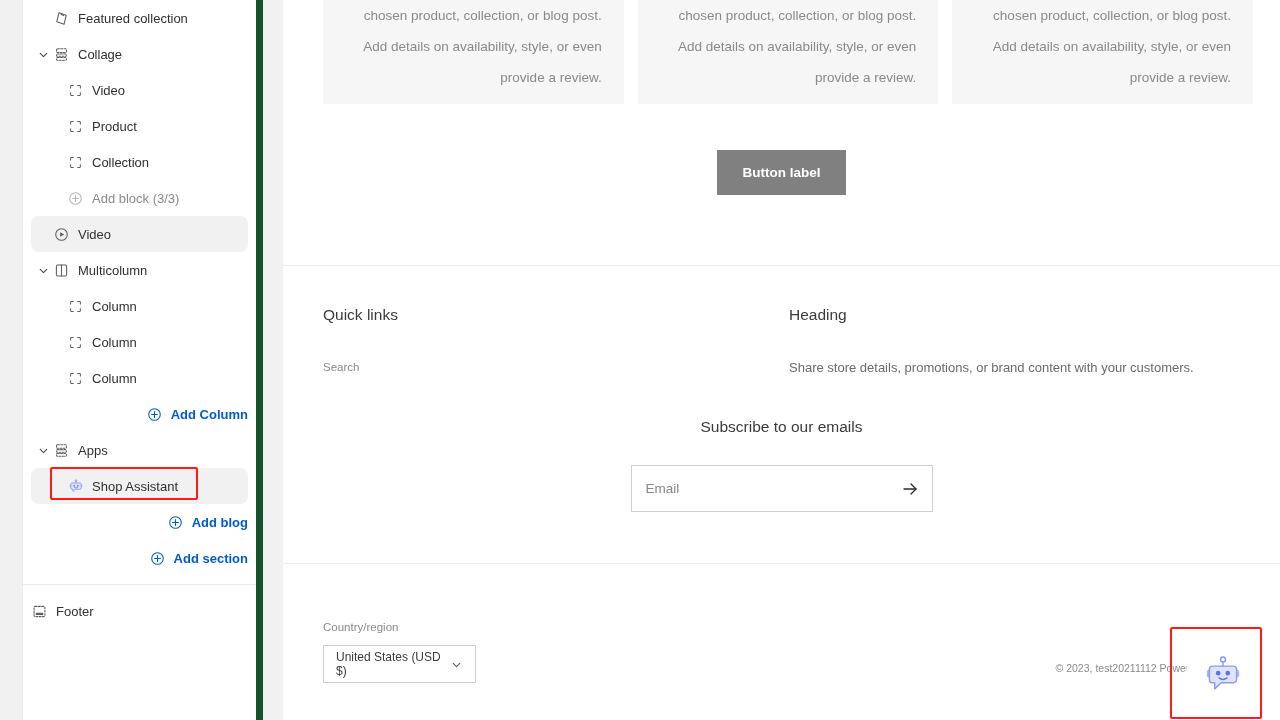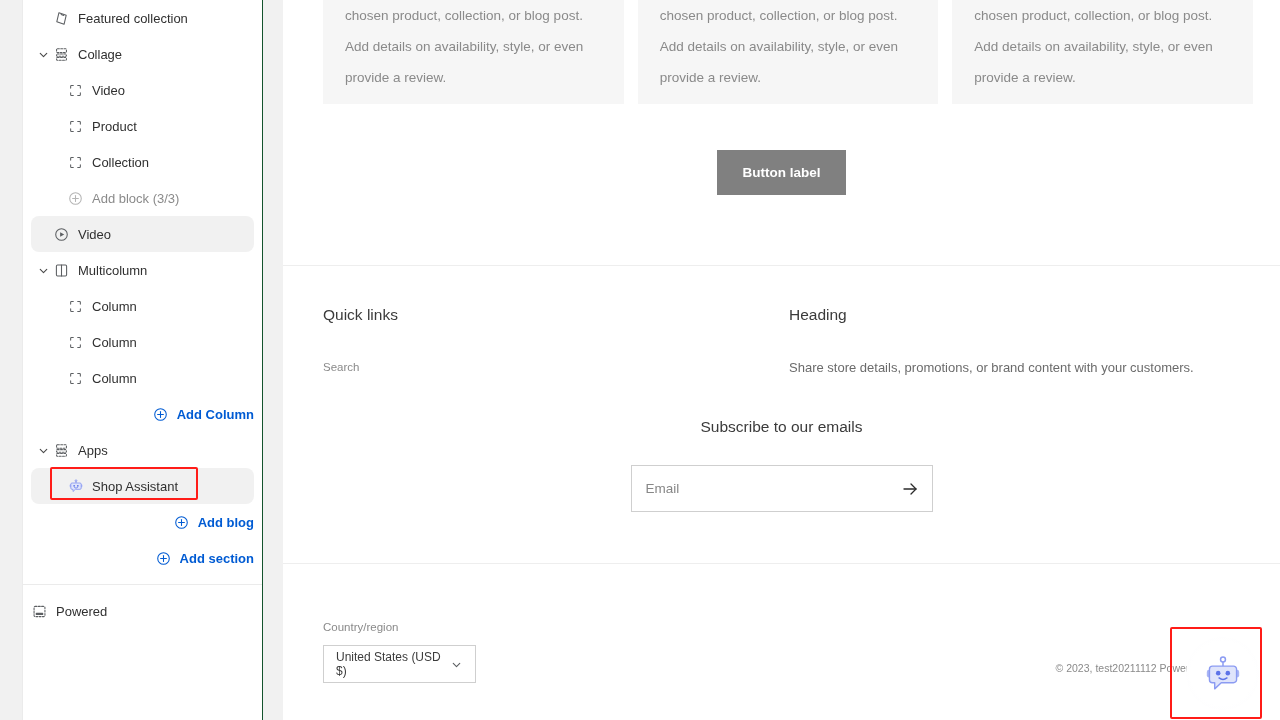--- a/index.html
+++ b/index.html
@@ -18,21 +18,21 @@
     background: #f1f1f1;
   }
 
   
   #sidebar {
     position: absolute;
     left: 22px; top: 0;
     width: 241px; height: 720px;
     background: #ffffff;
     border-left: 1px solid #ebebeb;
-    border-right: 1px solid #14532d;
+    border-right: 7px solid #14532d;
     overflow: hidden;
   }
   .side-group { padding: 0; }
 
   .row {
     position: relative;
     display: flex;
     align-items: center;
     height: 36px;
     margin: 0 8px;
@@ -113,20 +113,21 @@
     background: #f6f6f6;
     padding: 0 22px;
     overflow: hidden;
   }
   .card p {
     margin: 0;
     font-size: 13.5px;
     line-height: 31px;
     color: #8a8a8a;
     font-weight: 300;
+    text-align: right;
   }
 
   #button-wrap {
     position: absolute;
     left: 0; top: 150px;
     width: 997px;
     display: flex; justify-content: center;
   }
   .btn-label {
     background: #808080;
@@ -469,21 +470,21 @@
       </div>
     <div class="divider-h"></div>
     <div id="sidebar-footer-row">
         <div class="row lvlundefined">
           <span class="ico">
             <svg width="17" height="17" viewBox="0 0 20 20" fill="none" stroke="currentColor" stroke-width="1.25" stroke-linecap="round" stroke-linejoin="round">
               <rect x="3.6" y="4" width="12.8" height="12" rx="1.3" stroke-dasharray="2.2 1.6"></rect>
               <rect x="5.6" y="11.6" width="8.8" height="2.6" rx="0.8" fill="currentColor" stroke="none"></rect>
             </svg>
           </span>
-          <span class="label">Powered</span>
+          <span class="label">Footer</span>
         </div>
       </div>
   </div>
   <div class="hl-box" id="hl-shop-assistant"></div>
 
   <div id="preview">
 
     <div id="cards">
       <div class="card">
         <p>chosen product, collection, or blog post. Add details on availability, style, or even provide a review.</p>

